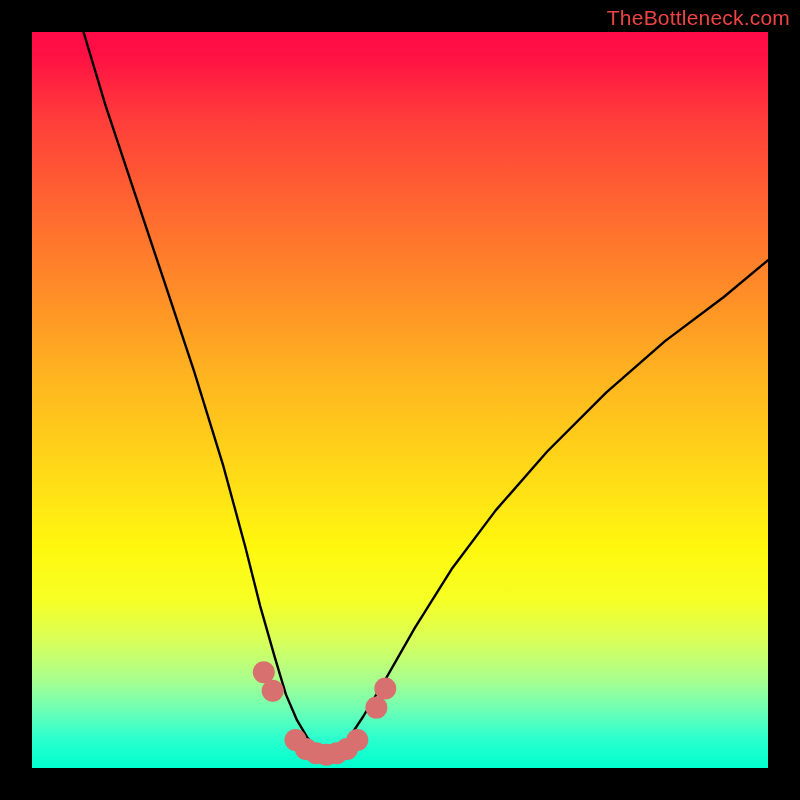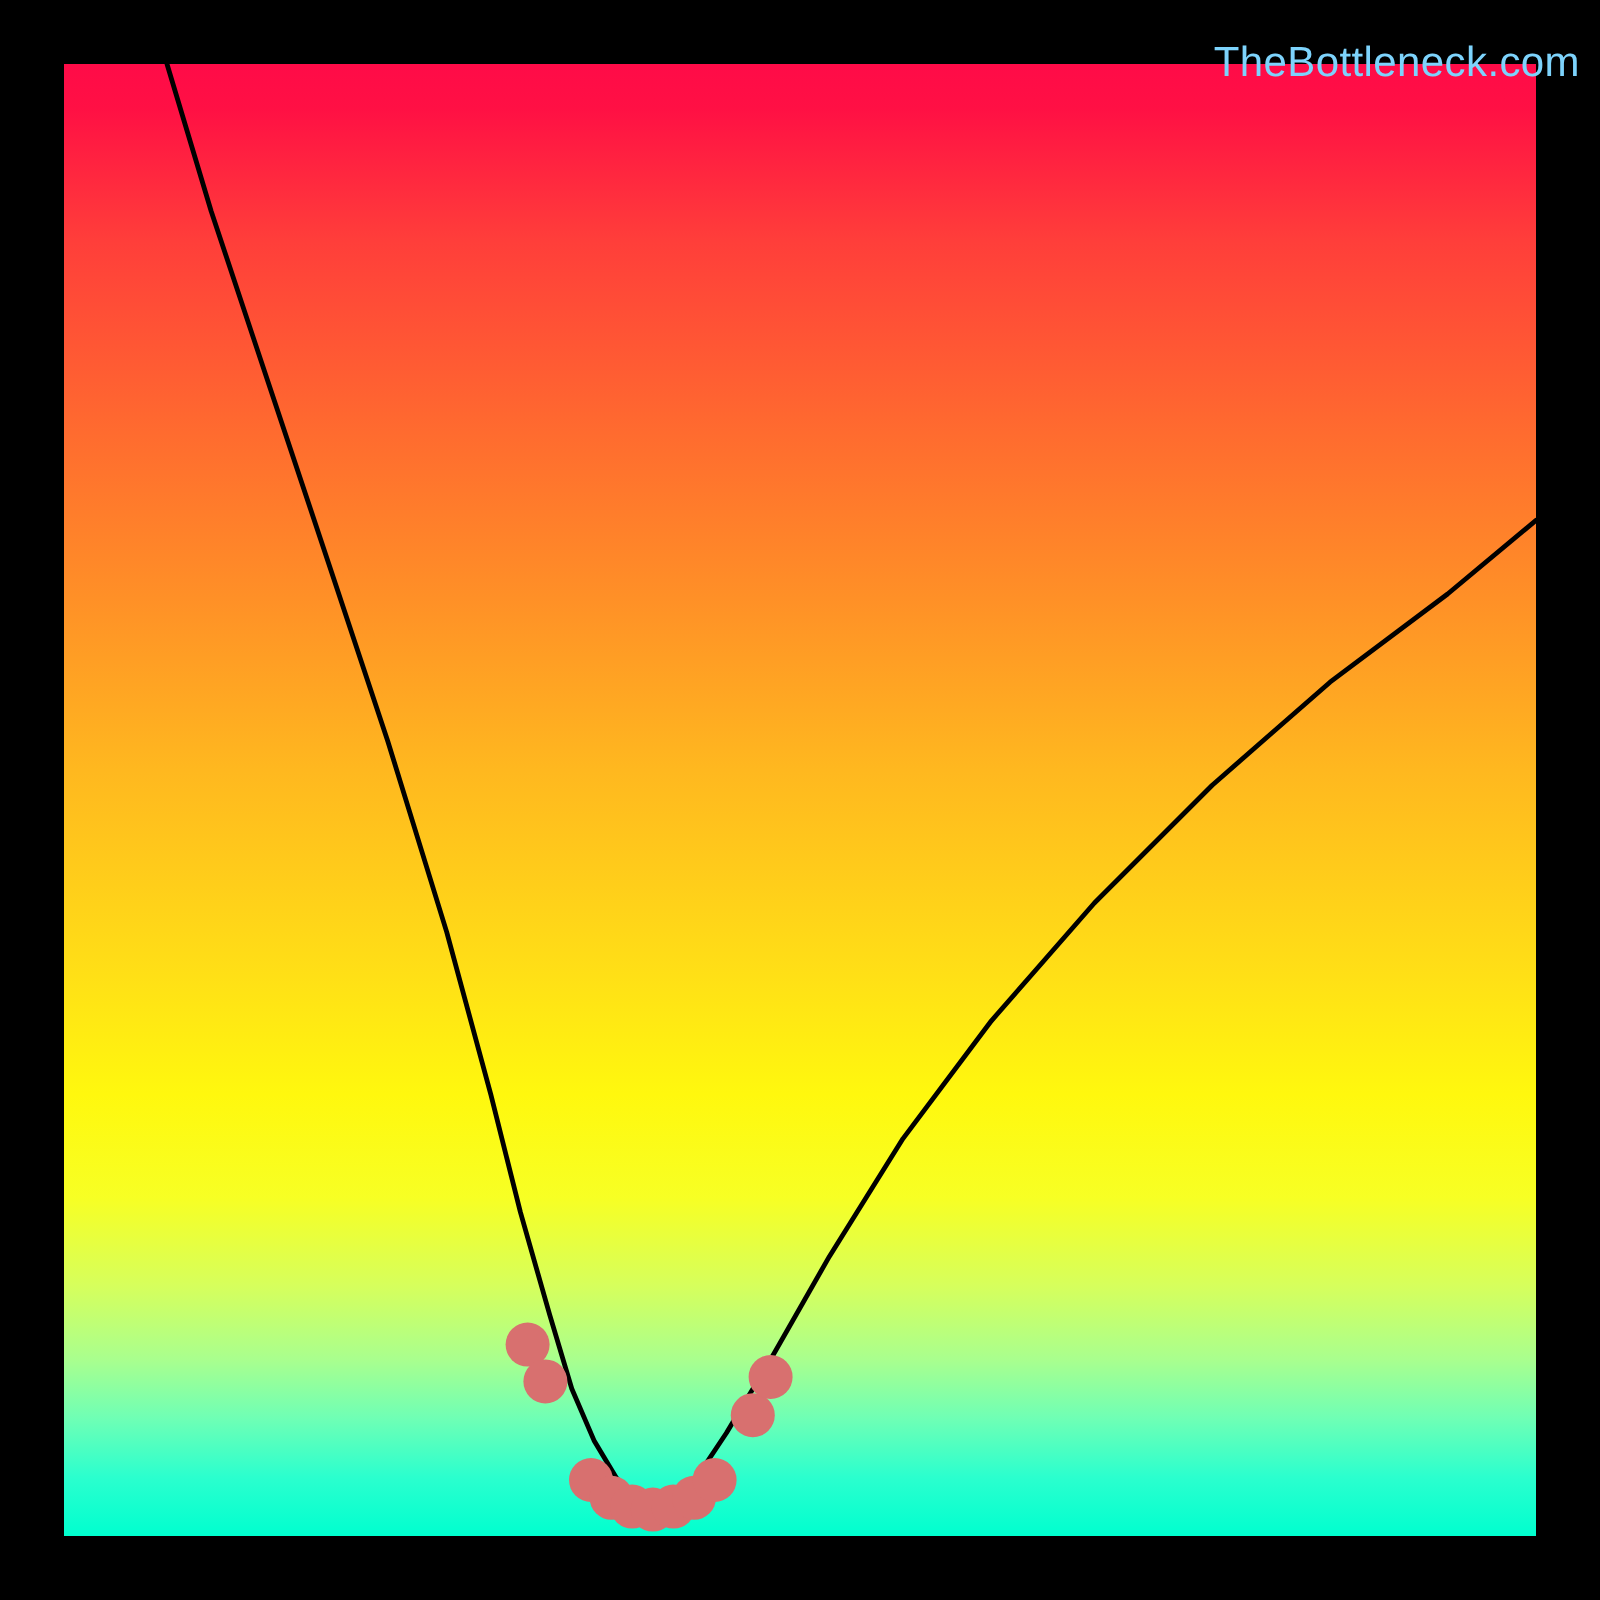--- a/index.html
+++ b/index.html
@@ -46,23 +46,23 @@
       #f7ff24 77%,
       #d6ff5c 83%,
       #a9ff8e 88%,
       #6fffb5 92%,
       #2bffce 96%,
       #00ffcf 100%
     );
   }
   .watermark {
     position: absolute;
-    top: 20px;
+    top: 6px;
     right: 10px;
-    color: #7dd3fc;
+    color: #ef4444;
     font-size: 21px;
     font-weight: 500;
     letter-spacing: 0.2px;
     user-select: none;
   }
   svg.curves {
     position: absolute;
     left: 0;
     top: 0;
     width: 100%;

